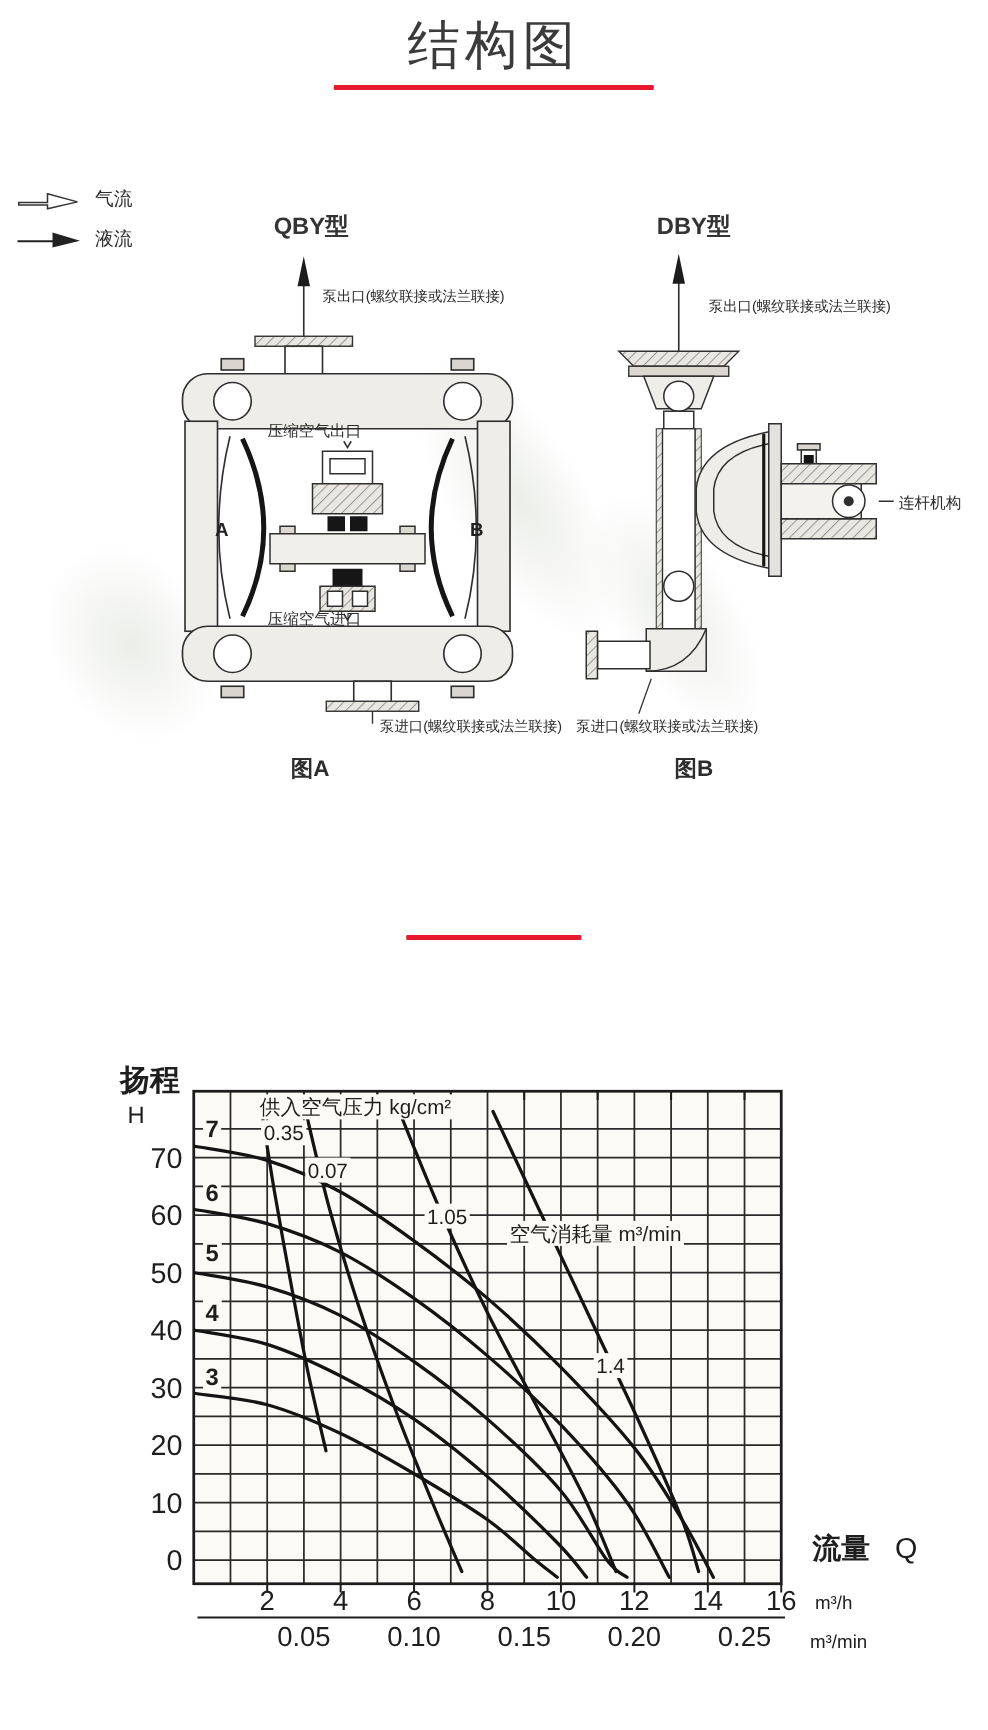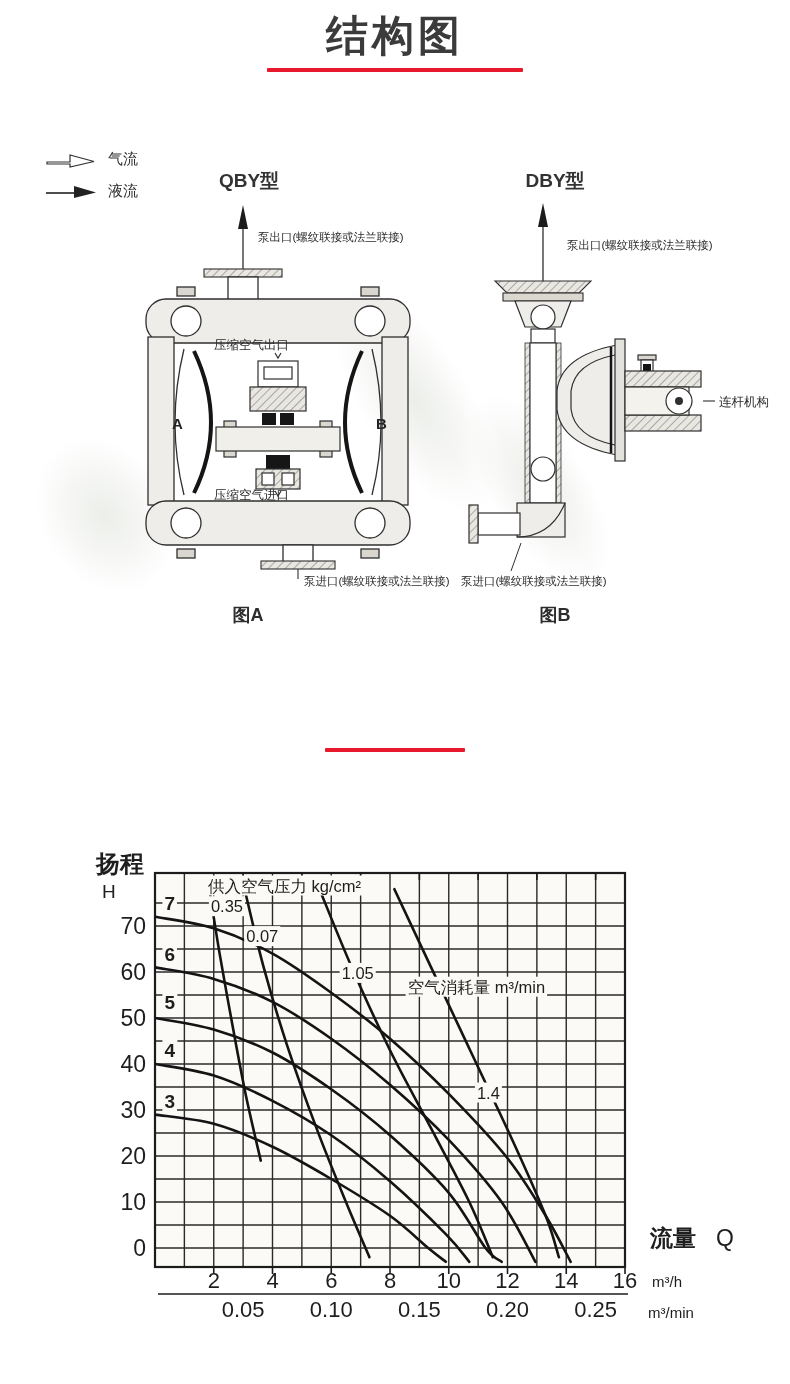--- a/index.html
+++ b/index.html
@@ -1,21 +1,21 @@
 <!DOCTYPE html>
 <html><head>
 <meta charset="utf-8">
 <style>
   html,body{margin:0;padding:0;background:#fff;}
   .page{position:relative;width:790px;height:1384px;background:#ffffff;overflow:hidden;
         font-family:"Liberation Sans","DejaVu Sans",sans-serif;color:#3c3c3c;}
   .title-block{position:absolute;left:0;right:0;text-align:center;}
-  .big-title{font-size:42px;font-weight:700;letter-spacing:4px;color:#3b3b3b;margin:0;}
+  .big-title{font-size:42px;font-weight:400;letter-spacing:4px;color:#3b3b3b;margin:0;}
   .red-line{position:absolute;left:50%;transform:translateX(-50%);height:4px;background:#e8192c;border-radius:1px;}
-  .legend{position:absolute;left:44px;top:146px;}
+  .legend{position:absolute;left:12px;top:146px;}
   .legend-row{display:flex;align-items:center;height:26px;margin-bottom:6px;}
   .legend-row svg{display:block;margin-right:8px;}
   .legend-label{font-size:15px;color:#2e2e2e;}
   svg text{font-family:"Liberation Sans","DejaVu Sans",sans-serif;stroke:none;}
   .diag{position:absolute;}
   .tlabel{font-size:19px;font-weight:600;fill:#333;}
   .slabel{font-size:12.5px;fill:#2b2b2b;}
   .xslabel{font-size:11.5px;fill:#2b2b2b;}
   .ablabel{font-size:15px;fill:#222;font-weight:600;}
   .cap{font-size:18px;font-weight:700;fill:#2d2d2d;}

